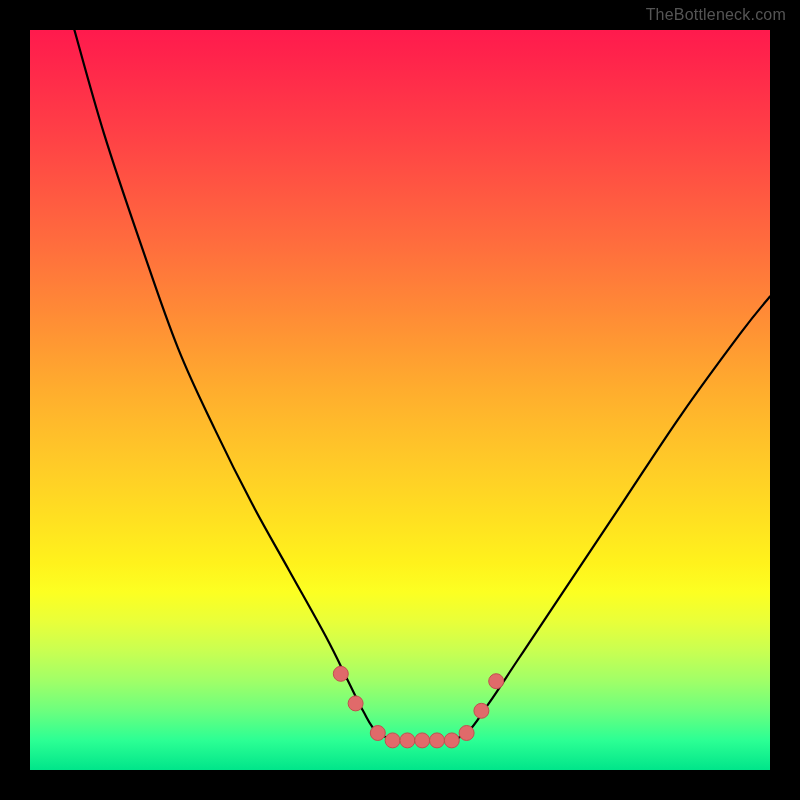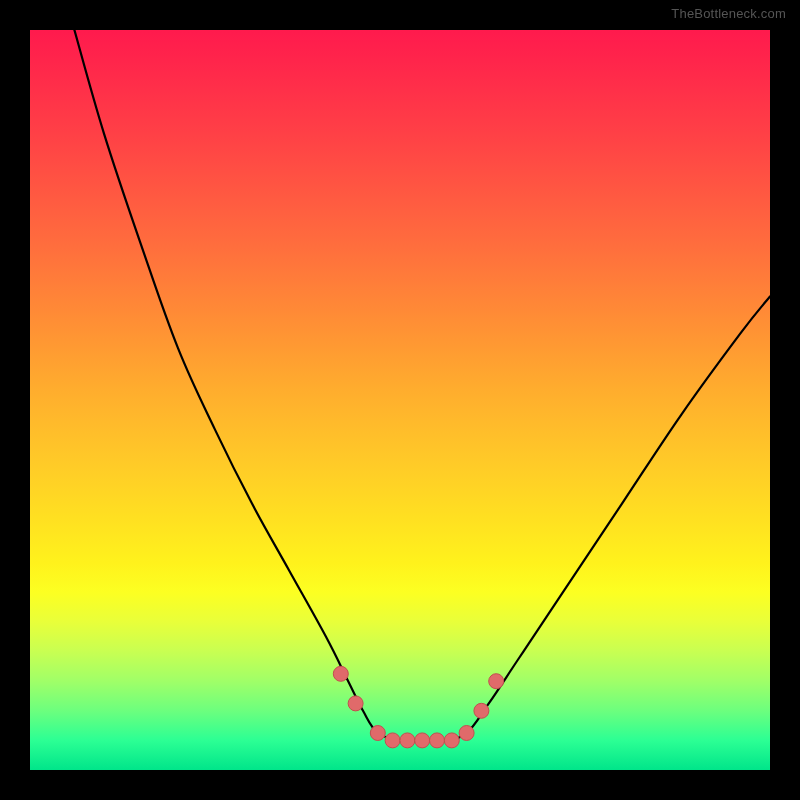--- a/index.html
+++ b/index.html
@@ -47,21 +47,21 @@
     left: 0;
     top: 0;
     width: 740px;
     height: 740px;
   }
   .attribution {
     position: absolute;
     top: 6px;
     right: 14px;
     color: #555;
-    font-size: 13px;
+    font-size: 16px;
     font-weight: 400;
     letter-spacing: 0.2px;
     user-select: none;
   }
 </style>
 </head>
 <body>
 
 <div class="frame">
   <div class="plot-area">

